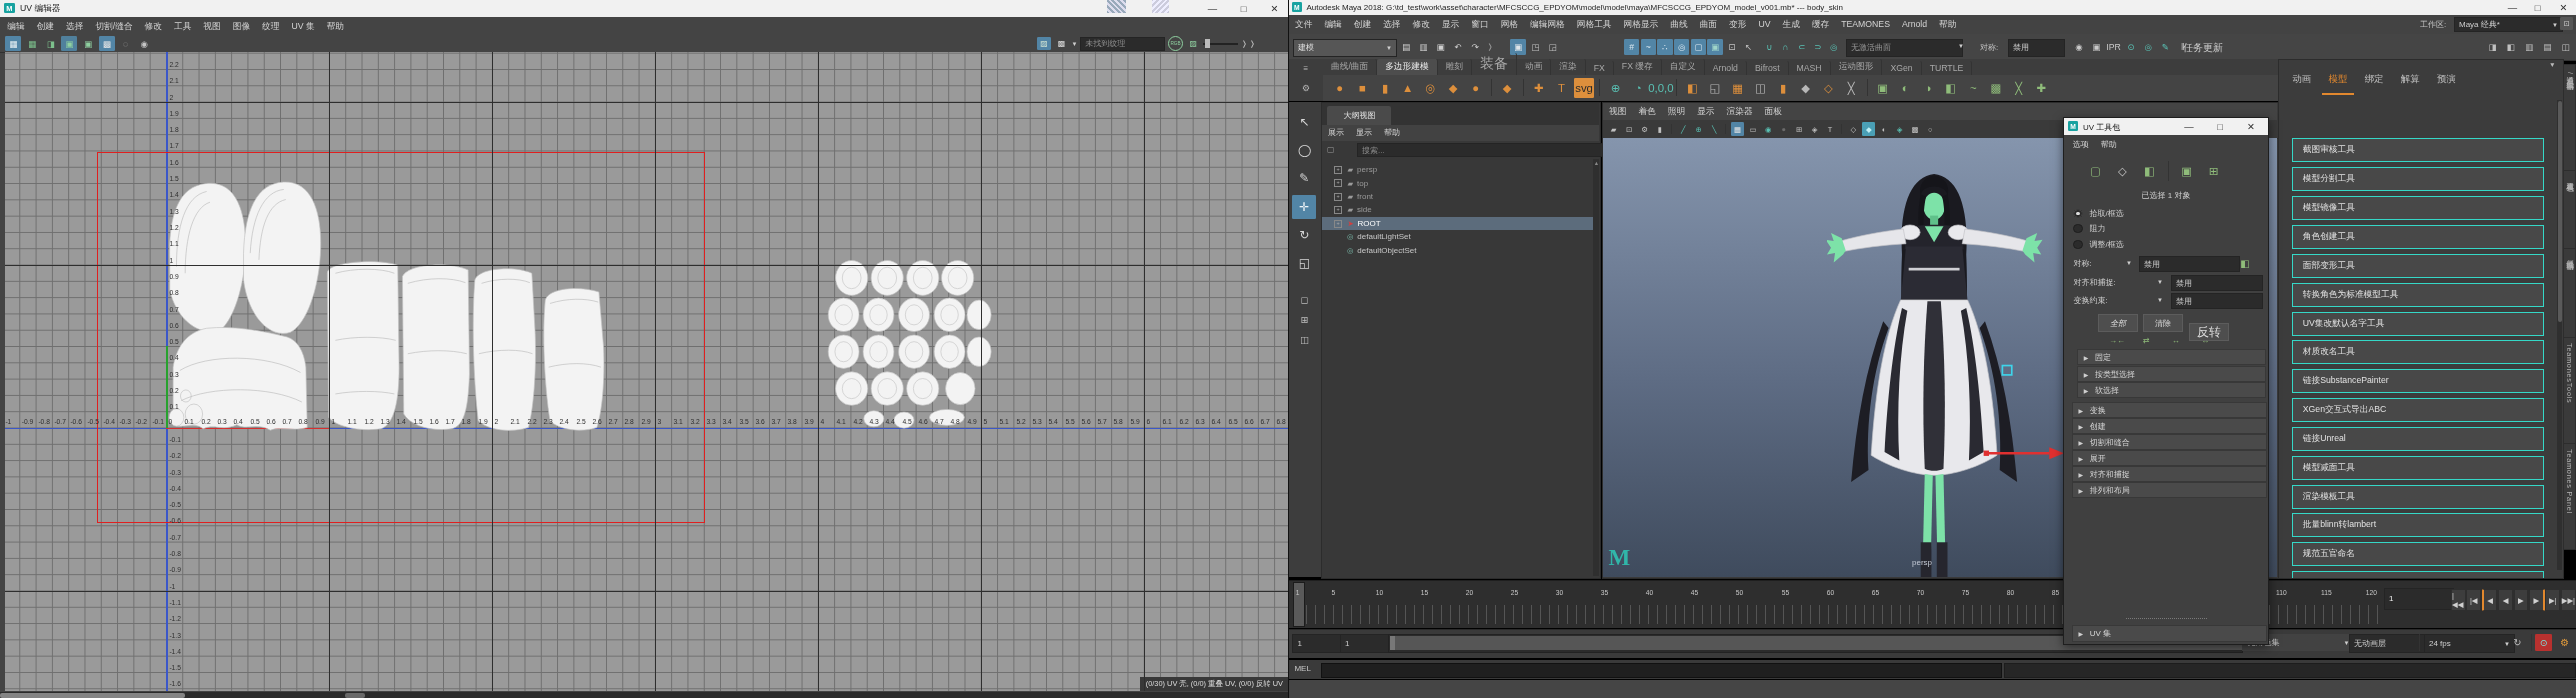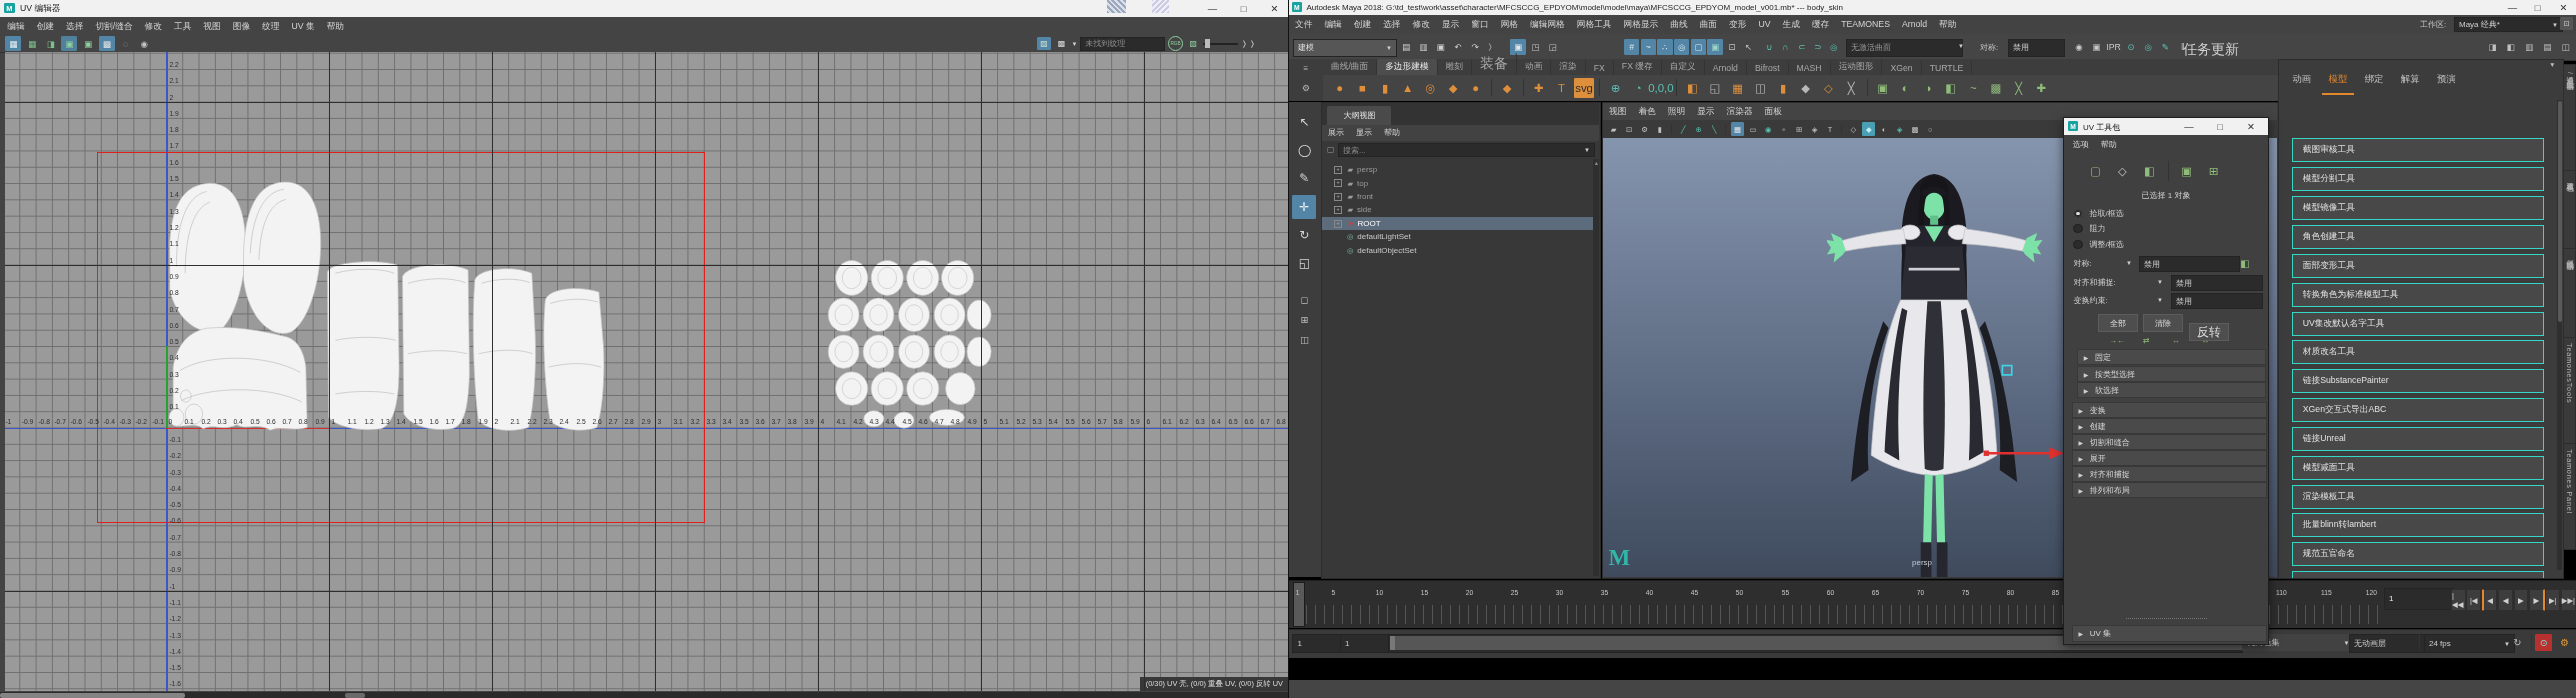--- a/index.html
+++ b/index.html
@@ -346,21 +346,21 @@
         <div class="fld" style="position: absolute; left: 719px; top: 4.7px; width: 47px; height: 16px;">禁用</div>
         <div style="position: absolute; left: 782px; top: 4.7px; height: 16px; display: flex; gap: 1.3px; align-items: center;">
           <div class="ic" style="width: 16px; height: 16px; color: rgb(201, 201, 201); background: transparent; font-size: 8.7px; flex: 0 0 auto;">◉</div>
           <div class="ic" style="width: 16px; height: 16px; color: rgb(201, 201, 201); background: transparent; font-size: 8.7px; flex: 0 0 auto;">▣</div>
           <div class="ic" style="width: 16px; height: 16px; color: rgb(201, 201, 201); background: transparent; font-size: 8.7px; flex: 0 0 auto;">IPR</div>
           <div class="ic" style="width: 16px; height: 16px; color: rgb(89, 193, 180); background: transparent; font-size: 8.7px; flex: 0 0 auto;">⊙</div>
           <div class="ic" style="width: 16px; height: 16px; color: rgb(89, 193, 180); background: transparent; font-size: 8.7px; flex: 0 0 auto;">◎</div>
           <div class="ic" style="width: 16px; height: 16px; color: rgb(89, 193, 180); background: transparent; font-size: 8.7px; flex: 0 0 auto;">✎</div>
           <div class="ic" style="width: 16px; height: 16px; color: rgb(201, 201, 201); background: transparent; font-size: 8.7px; flex: 0 0 auto;">‖</div>
         </div>
-        <span style="position: absolute; left: 894px; top: 7.4px; font-size: 14px; color: rgb(208, 208, 208);">任务更新</span>
+        <span style="position: absolute; left: 894px; top: 7.4px; font-size: 10px; color: rgb(208, 208, 208);">任务更新</span>
         <div style="position: absolute; left: 1195px; top: 4.7px; height: 16px; display: flex; gap: 1.3px; align-items: center;">
           <div class="ic" style="width: 17px; height: 16px; color: rgb(192, 192, 192); background: transparent; font-size: 8.7px; flex: 0 0 auto;">◨</div>
           <div class="ic" style="width: 17px; height: 16px; color: rgb(192, 192, 192); background: transparent; font-size: 8.7px; flex: 0 0 auto;">◧</div>
           <div class="ic" style="width: 17px; height: 16px; color: rgb(192, 192, 192); background: transparent; font-size: 8.7px; flex: 0 0 auto;">▥</div>
           <div class="ic" style="width: 17px; height: 16px; color: rgb(192, 192, 192); background: transparent; font-size: 8.7px; flex: 0 0 auto;">▤</div>
           <div class="ic" style="width: 17px; height: 16px; color: rgb(192, 192, 192); background: transparent; font-size: 8.7px; flex: 0 0 auto;">◫</div>
         </div>
       </div>
 
     <div class="abs" id="shelftabs" style="left:34px;top:59px;width:956px;height:16px;background:#3d3d3d;display:flex;align-items:flex-end;">
@@ -437,21 +437,21 @@
     <div class="abs" id="outliner" style="left:32px;top:102px;width:278px;height:475px;background:#383838;border:0.7px solid #2c2c2c;">
       <div class="abs" style="left:0;top:0;width:277px;height:21.5px;background:#333;">
         <div class="abs" style="left:5.4px;top:2.7px;width:64px;height:19px;background:#4a4a4a;border-radius:2px 2px 0 0;
                     display:flex;align-items:center;justify-content:center;font-size:8px;color:#e0e0e0;">
           <span>大纲视图</span>
         </div>
       </div>
       <div class="abs" id="outlinermenus" style="left:0;top:21.5px;width:277px;height:16px;background:#424242;"><span class="menuitem" style="font-size: 8px; line-height: 16px;">展示</span><span class="menuitem" style="font-size: 8px; line-height: 16px;">显示</span><span class="menuitem" style="font-size: 8px; line-height: 16px;">帮助</span></div>
       <div class="abs" style="left:0;top:39px;width:277px;height:16px;">
         <div class="ic abs" style="left:2.7px;top:1.3px;width:12px;height:12px;color:#9a9a9a;font-size:8px;">▢</div>
-        <div class="abs fld" style="left:16px;top:1.3px;width:247px;height:12px;color:#8a8a8a;">
+        <div class="abs fld" style="left:35px;top:1.3px;width:247px;height:12px;color:#8a8a8a;">
           <span>搜索...</span>
           <span class="tri" style="margin-left:auto;">▼</span>
         </div>
       </div>
       <div class="abs" id="outlinerlist" style="left:0;top:56px;width:272px;height:417px;">
           <div style="position: absolute; left: 0px; top: 4px; width: 272px; height: 13.4px; display: flex; align-items: center; background: transparent;">
             <div style="width: 6px; height: 6px; border: 0.7px solid rgb(136, 136, 136); color: rgb(170, 170, 170); font-size: 5.4px; line-height: 5.4px; text-align: center; margin-left: 12px;">+</div>
             <span style="color: rgb(154, 154, 154); font-size: 7.4px; margin: 0px 4px 0px 5.4px;">▰</span>
             <span style="font-size: 8px; color: rgb(154, 154, 154);">persp</span>
           </div>
@@ -659,20 +659,25 @@
       <div class="abs fld" style="left:1135px;top:4px;width:81px;height:17.4px;">
         <span>24 fps</span>
         <span class="tri" style="margin-left:auto;">▼</span>
       </div>
       <div class="ic abs" style="left:1219px;top:4px;width:19px;height:17.4px;color:#bbb;font-size:10px;">↻</div>
       <div class="sep abs" style="left:1242px;top:4px;height:17.4px;"></div>
       <div class="ic abs" style="left:1246px;top:4px;width:17.4px;height:17.4px;background:#b8312f;color:#7fe0d8;font-size:9.4px;">⊙</div>
       <div class="ic abs" style="left:1267px;top:4px;width:17.4px;height:17.4px;color:#e09a3c;font-size:10px;">⚙</div>
     </div>
 
+    <div class="abs" style="left:0;top:660px;width:1288px;height:19px;background:#3a3a3a;">
+      <span class="abs" style="left:5.4px;top:4px;font-size:8px;color:#c9c9c9;">MEL</span>
+      <div class="abs" style="left:32px;top:2.7px;width:679px;height:13.4px;background:#1f1f1f;border:0.7px solid #111;"></div>
+      <div class="abs" style="left:715px;top:2.7px;width:570px;height:13.4px;background:#262626;border:0.7px solid #1d1d1d;"></div>
+    </div>
     <div class="abs" style="left:0;top:680px;width:1288px;height:18px;background:#454545;"></div>
   </div>
 
   <div id="sidetabs">
       <div class="vtab" style="top: 64px; height: 101px;">通道盒/层编辑器</div>
       <div class="vtab" style="top: 170px; height: 72px;">建模工具包</div>
       <div class="vtab" style="top: 248px; height: 85px;">属性编辑器</div>
       <div class="vtab" style="top: 337px; height: 101px;">TeamonesTools</div>
       <div class="vtab" style="top: 443px; height: 94px;">Teamones Panel</div>
     </div>
@@ -727,21 +732,21 @@
         </div>
     </div>
     <div class="abs" style="left:0;top:174px;width:204px;height:16px;">
       <span class="abs" style="left:9.4px;top:2.7px;font-size:8px;color:#cfcfcf;">变换约束:</span>
       <span class="tri abs" style="left:93px;top:4.7px;">▼</span>
       <div class="abs fld" style="left:107px;top:0.7px;width:82px;height:14.8px;">
         <span>禁用</span>
         </div>
     </div>
     <div id="tkbuttons">
-        <div style="position: absolute; left: 34px; top: 196px; width: 38px; height: 16px; background: rgb(78, 78, 78); border: 0.7px solid rgb(92, 92, 92); color: rgb(221, 221, 221); font-size: 8px; display: flex; align-items: center; justify-content: center;">全部</div>
+        <div style="position: absolute; left: 34px; top: 196px; width: 38px; height: 16px; background: rgb(78, 78, 78); border: 0.7px solid rgb(92, 92, 92); color: rgb(221, 221, 221); font-size: 8px; display: flex; align-items: center; justify-content: center; font-style: italic;">全部</div>
         <div style="position: absolute; left: 79px; top: 196px; width: 38px; height: 16px; background: rgb(78, 78, 78); border: 0.7px solid rgb(92, 92, 92); color: rgb(221, 221, 221); font-size: 8px; display: flex; align-items: center; justify-content: center;">清除</div>
         <div style="position: absolute; left: 125px; top: 205px; width: 38px; height: 16px; background: rgb(78, 78, 78); border: 0.7px solid rgb(92, 92, 92); color: rgb(221, 221, 221); font-size: 12px; display: flex; align-items: center; justify-content: center;">反转</div>
       </div>
     <div class="abs" id="tkdistribute" style="left:43px;top:216px;width:127px;height:13.4px;display:flex;gap:9.4px;">
         <div class="ic" style="width: 20px; height: 12px; color: rgb(143, 188, 122); background: transparent; font-size: 8px; flex: 0 0 auto;">→←</div>
         <div class="ic" style="width: 20px; height: 12px; color: rgb(143, 188, 122); background: transparent; font-size: 8px; flex: 0 0 auto;">⇄</div>
         <div class="ic" style="width: 20px; height: 12px; color: rgb(143, 188, 122); background: transparent; font-size: 8px; flex: 0 0 auto;">↔</div>
         <div class="ic" style="width: 20px; height: 12px; color: rgb(143, 188, 122); background: transparent; font-size: 8px; flex: 0 0 auto;">↔</div>
       </div>
     <div id="tksections">

